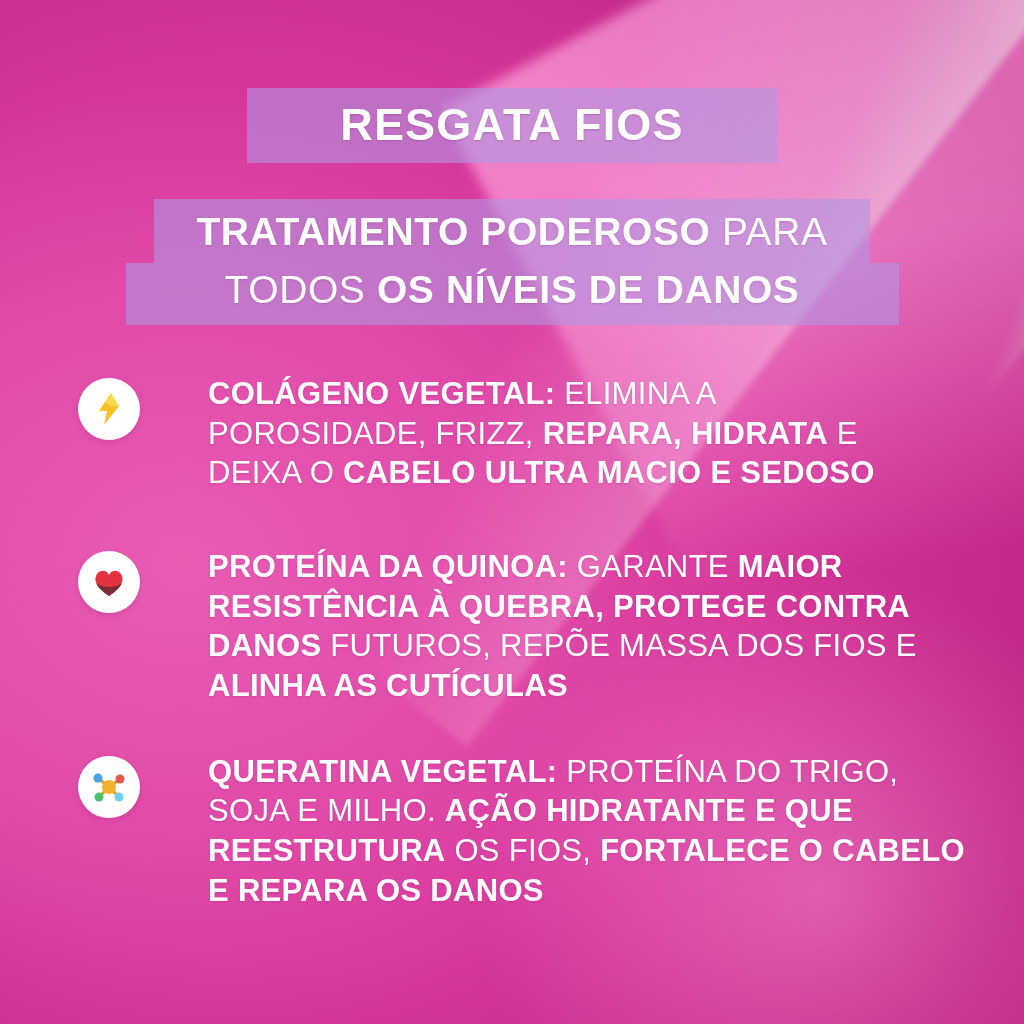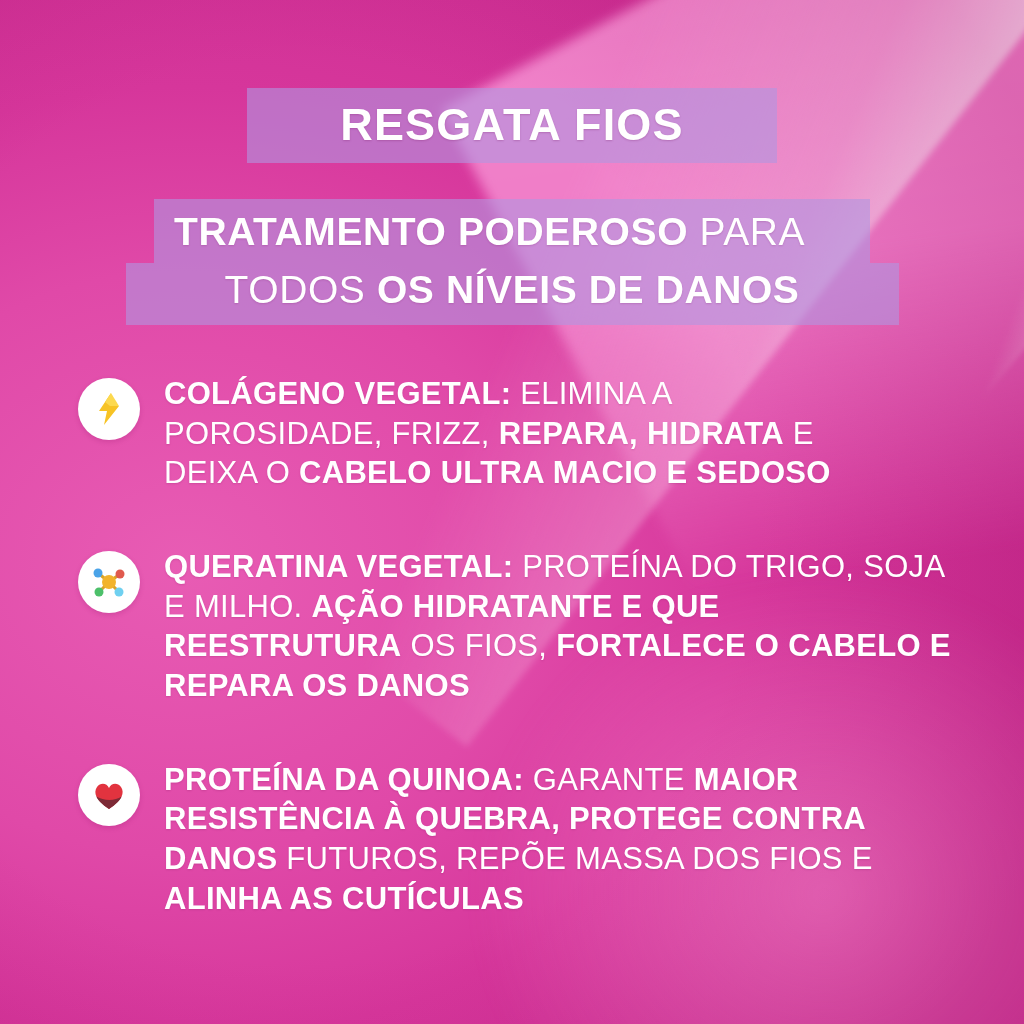--- a/index.html
+++ b/index.html
@@ -100,20 +100,21 @@
     letter-spacing: 1.2px;
     line-height: 1;
     text-shadow: 0 1px 2px rgba(120,20,90,0.25);
   }
   .banner2 {
     margin-top: 36px;
     background: rgba(176,150,225,0.60);
     padding: 12px 20px 10px;
     width: 716px;
     box-sizing: border-box;
+    text-align: center;
   }
   .banner3 {
     background: rgba(176,150,225,0.60);
     padding: 6px 20px 14px;
     width: 773px;
     box-sizing: border-box;
     text-align: center;
     margin-top: 0;
   }
   .banner2 .t, .banner3 .t {
@@ -130,20 +131,21 @@
   .list {
     position: absolute;
     left: 78px;
     right: 56px;
     top: 372px;
   }
   .row {
     display: flex;
     align-items: flex-start;
     margin-bottom: 44px;
+    gap: 44px;
   }
   .bullet-icon {
     flex: 0 0 auto;
     width: 62px;
     height: 62px;
     border-radius: 50%;
     background: #ffffff;
     margin-right: 24px;
     margin-top: 6px;
     display: flex;
@@ -201,20 +203,32 @@
 
       <div class="row r1">
         <div class="bullet-icon">
           <svg width="38" height="38" viewBox="0 0 38 38" aria-hidden="true">
             <polygon points="21,3 9,21 17,21 14,35 29,16 20,16" fill="#f7c325"></polygon>
             <polygon points="21,3 15,12 20,16 29,16" fill="#fcd94f"></polygon>
           </svg>
         </div>
         <div class="row-text">
           <b>COLÁGENO VEGETAL:</b><span> ELIMINA A POROSIDADE, FRIZZ, </span><b>REPARA, HIDRATA</b><span> E DEIXA O </span><b>CABELO ULTRA MACIO E SEDOSO</b>
+        </div>
+      </div>
+
+      <div class="row r3">
+        <div class="bullet-icon">
+          <svg width="38" height="38" viewBox="0 0 38 38" aria-hidden="true">
+            <path d="M19 33 C6 24 3 17 7 11 C10.5 6 17 7 19 12 C21 7 27.5 6 31 11 C35 17 32 24 19 33 Z" fill="#e2333f"></path>
+            <path d="M19 33 C12 28.5 8 24.5 6.4 20.5 C14 25 25 25 31.6 20.5 C30 24.5 26 28.5 19 33 Z" fill="#7c2a36"></path>
+          </svg>
+        </div>
+        <div class="row-text">
+          <b>PROTEÍNA DA QUINOA:</b><span> GARANTE </span><b>MAIOR RESISTÊNCIA À QUEBRA, PROTEGE CONTRA DANOS</b><span> FUTUROS, REPÕE MASSA DOS FIOS E </span><b>ALINHA AS CUTÍCULAS</b>
         </div>
       </div>
 
       <div class="row r2">
         <div class="bullet-icon">
           <svg width="40" height="40" viewBox="0 0 40 40" aria-hidden="true">
             <line x1="20" y1="20" x2="9" y2="11" stroke="#d8a32a" stroke-width="3"></line>
             <line x1="20" y1="20" x2="31" y2="12" stroke="#d8a32a" stroke-width="3"></line>
             <line x1="20" y1="20" x2="10" y2="30" stroke="#d8a32a" stroke-width="3"></line>
             <line x1="20" y1="20" x2="30" y2="30" stroke="#d8a32a" stroke-width="3"></line>
@@ -223,27 +237,15 @@
             <circle cx="31" cy="12" r="4.5" fill="#e05a4e"></circle>
             <circle cx="10" cy="30" r="4.5" fill="#4cc06a"></circle>
             <circle cx="30" cy="30" r="4.5" fill="#6fd0f0"></circle>
           </svg>
         </div>
         <div class="row-text">
           <b>QUERATINA VEGETAL:</b><span> PROTEÍNA DO TRIGO, SOJA E MILHO. </span><b>AÇÃO HIDRATANTE E QUE REESTRUTURA</b><span> OS FIOS, </span><b>FORTALECE O CABELO E REPARA OS DANOS</b>
         </div>
       </div>
 
-      <div class="row r3">
-        <div class="bullet-icon">
-          <svg width="38" height="38" viewBox="0 0 38 38" aria-hidden="true">
-            <path d="M19 33 C6 24 3 17 7 11 C10.5 6 17 7 19 12 C21 7 27.5 6 31 11 C35 17 32 24 19 33 Z" fill="#e2333f"></path>
-            <path d="M19 33 C12 28.5 8 24.5 6.4 20.5 C14 25 25 25 31.6 20.5 C30 24.5 26 28.5 19 33 Z" fill="#7c2a36"></path>
-          </svg>
-        </div>
-        <div class="row-text">
-          <b>PROTEÍNA DA QUINOA:</b><span> GARANTE </span><b>MAIOR RESISTÊNCIA À QUEBRA, PROTEGE CONTRA DANOS</b><span> FUTUROS, REPÕE MASSA DOS FIOS E </span><b>ALINHA AS CUTÍCULAS</b>
-        </div>
-      </div>
-
     </div>
   </div>
 </div>
 
 </body></html>

